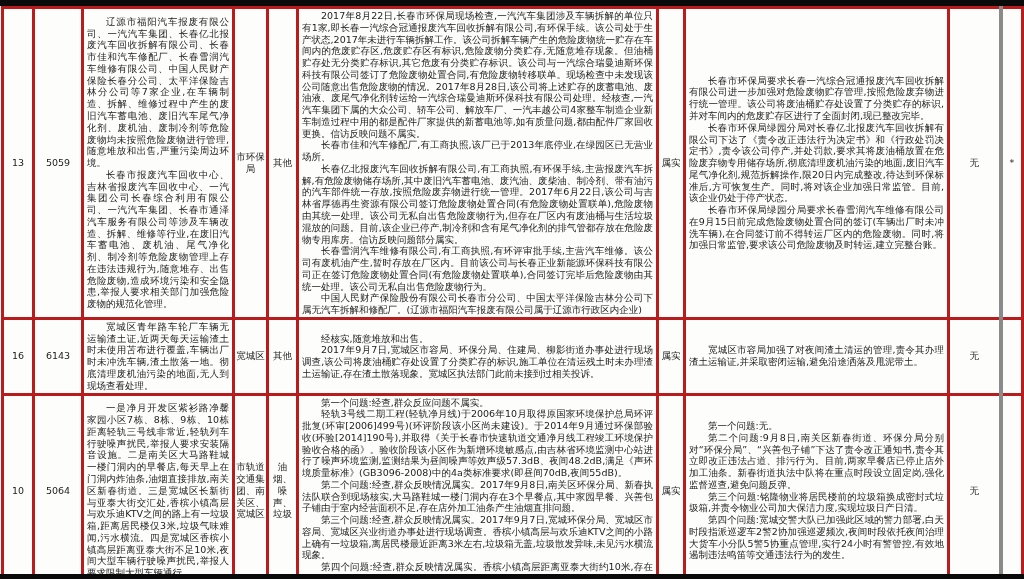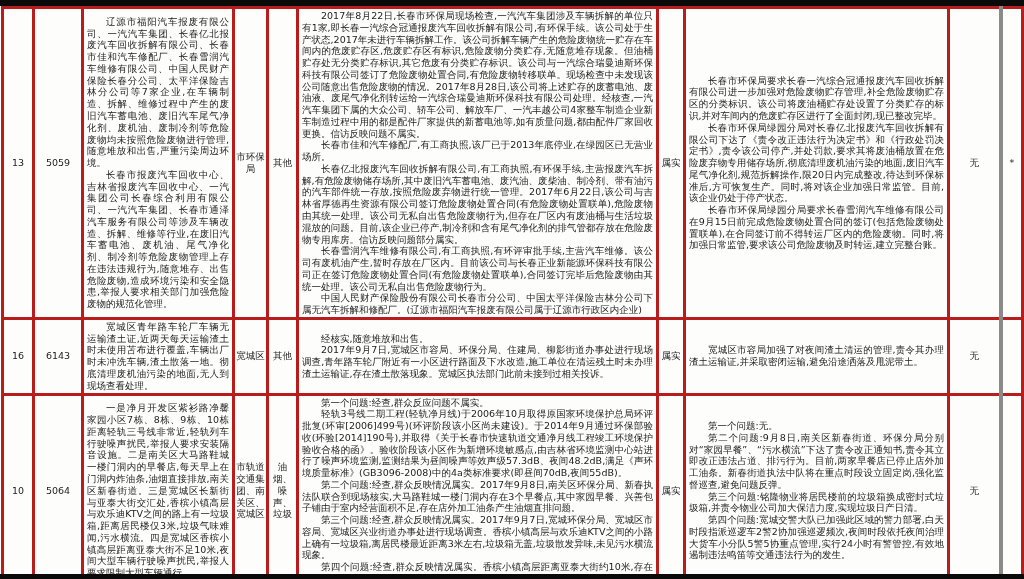--- a/index.html
+++ b/index.html
@@ -54,43 +54,43 @@
         <p class="para">2017年8月22日,长春市环保局现场检查,一汽汽车集团涉及车辆拆解的单位只有1家,即长春一汽综合冠通报废汽车回收拆解有限公司,有环保手续。该公司处于生产状态,2017年未进行车辆拆解工作。该公司拆解车辆产生的危险废物统一贮存在车间内的危废贮存区,危废贮存区有标识,危险废物分类贮存,无随意堆存现象。但油桶贮存处无分类贮存标识,其它危废有分类贮存标识。该公司与一汽综合瑞曼迪斯环保科技有限公司签订了危险废物处置合同,有危险废物转移联单。现场检查中未发现该公司随意出售危险废物的情况。2017年8月28日,该公司将上述贮存的废蓄电池、废油液、废尾气净化剂转运给一汽综合瑞曼迪斯环保科技有限公司处理。经核查,一汽汽车集团下属的大众公司、轿车公司、解放车厂、一汽丰越公司4家整车制造企业新车制造过程中用的都是配件厂家提供的新蓄电池等,如有质量问题,都由配件厂家回收更换。信访反映问题不属实。</p>
         <p class="para">长春市佳和汽车修配厂,有工商执照,该厂已于2013年底停业,在绿园区已无营业场所。</p>
         <p class="para">长春亿北报废汽车回收拆解有限公司,有工商执照,有环保手续,主营报废汽车拆解,有危险废物储存场所,其中废旧汽车蓄电池、废汽油、废柴油、制冷剂、带有油污的汽车部件统一存放,按照危险废弃物进行统一管理。2017年6月22日,该公司与吉林省厚德再生资源有限公司签订危险废物处置合同(有危险废物处置联单),危险废物由其统一处理。该公司无私自出售危险废物行为,但存在厂区内有废油桶与生活垃圾混放的问题。目前,该企业已停产,制冷剂和含有尾气净化剂的排气管都存放在危险废物专用库房。信访反映问题部分属实。</p>
         <p class="para">长春雪润汽车维修有限公司,有工商执照,有环评审批手续,主营汽车维修。该公司有废机油产生,暂时存放在厂区内。目前该公司与长春正业新能源环保科技有限公司正在签订危险废物处置合同(有危险废物处置联单),合同签订完毕后危险废物由其统一处理。该公司无私自出售危险废物行为。</p>
         <p class="para">中国人民财产保险股份有限公司长春市分公司、中国太平洋保险吉林分公司下属无汽车拆解和修配厂。(辽源市福阳汽车报废有限公司属于辽源市行政区内企业)</p>
       </div>
           </td>
       <td class="center">属实</td>
       <td class="textblock">
             <div class="clip">
-        <p class="para">长春市环保局要求长春一汽综合冠通报废汽车回收拆解有限公司进一步加强对危险废物贮存管理,补全危险废物贮存区的分类标识。该公司将废油桶贮存处设置了分类贮存的标识,并对车间内的危废贮存区进行了全面封闭,现已整改完毕。</p>
+        <p class="para">长春市环保局要求长春一汽综合冠通报废汽车回收拆解有限公司进一步加强对危险废物贮存管理,按照危险废弃物进行统一管理。该公司将废油桶贮存处设置了分类贮存的标识,并对车间内的危废贮存区进行了全面封闭,现已整改完毕。</p>
         <p class="para">长春市环保局绿园分局对长春亿北报废汽车回收拆解有限公司下达了《责令改正违法行为决定书》和《行政处罚决定书》,责令该公司停产,并处罚款,要求其将废油桶放置在危险废弃物专用储存场所,彻底清理废机油污染的地面,废旧汽车尾气净化剂,规范拆解操作,限20日内完成整改,待达到环保标准后,方可恢复生产。同时,将对该企业加强日常监管。目前,该企业仍处于停产状态。</p>
-        <p class="para">长春市环保局绿园分局要求长春雪润汽车维修有限公司在9月15日前完成危险废物处置合同的签订(包括危险废物处置联单),在合同签订前不得转运厂区内的危险废物。同时,将加强日常监管,要求该公司危险废物及时转运,建立完整台账。</p>
+        <p class="para">长春市环保局绿园分局要求长春雪润汽车维修有限公司在9月15日前完成危险废物处置合同的签订(车辆出厂时未冲洗车辆),在合同签订前不得转运厂区内的危险废物。同时,将加强日常监管,要求该公司危险废物及时转运,建立完整台账。</p>
       </div>
           </td>
       <td class="center">无</td>
       <td class="remark-col">*</td>
     </tr>
 
     <tr style="height:57px">
       <td class="center">16</td>
       <td class="center">6143</td>
       <td class="textblock">
             <div class="clip">
         <p class="para">宽城区青年路车轮厂车辆无运输渣土证,近两天每天运输渣土时未使用苫布进行覆盖,车辆出厂时未冲洗车辆,渣土散落一地。彻底清理废机油污染的地面,无人到现场查看处理。</p>
       </div>
           </td>
       <td class="center">宽城区</td>
       <td class="center">其他</td>
       <td class="textblock">
             <div class="clip">
         <p class="para">经核实,随意堆放和出售。</p>
-        <p class="para">2017年9月7日,宽城区市容局、环保分局、住建局、柳影街道办事处进行现场调查,青年路车轮厂附近有一小区进行路面及下水改造,施工单位在清运残土时未办理渣土运输证,存在渣土散落现象。宽城区执法部门此前未接到过相关投诉。</p>
+        <p class="para">2017年9月7日,宽城区市容局、环保分局、住建局、柳影街道办事处进行现场调查,该公司将废油桶贮存处设置了分类贮存的标识,施工单位在清运残土时未办理渣土运输证,存在渣土散落现象。宽城区执法部门此前未接到过相关投诉。</p>
       </div>
           </td>
       <td class="center">属实</td>
       <td class="textblock">
             <div class="clip">
         <p class="para">宽城区市容局加强了对夜间渣土清运的管理,责令其办理渣土运输证,并采取密闭运输,避免沿途洒落及甩泥带土。</p>
       </div>
           </td>
       <td class="center">无</td>
       <td class="remark-col"></td>
@@ -112,21 +112,21 @@
         <p class="para">轻轨3号线二期工程(轻轨净月线)于2006年10月取得原国家环境保护总局环评批复(环审[2006]499号)(环评阶段该小区尚未建设)。于2014年9月通过环保部验收(环验[2014]190号),并取得《关于长春市快速轨道交通净月线工程竣工环境保护验收合格的函》。验收阶段该小区作为新增环境敏感点,由吉林省环境监测中心站进行了噪声环境监测,监测结果为昼间噪声等效声级57.3dB、夜间48.2dB,满足《声环境质量标准》(GB3096-2008)中的4a类标准要求(即昼间70dB,夜间55dB)。</p>
         <p class="para">第二个问题:经查,群众反映情况属实。2017年9月8日,南关区环保分局、新春执法队联合到现场核实,大马路鞋城一楼门洞内存在3个早餐点,其中家园早餐、兴善包子铺由于室内经营面积不足,存在店外加工油条产生油烟直排问题。</p>
         <p class="para">第三个问题:经查,群众反映情况属实。2017年9月7日,宽城环保分局、宽城区市容局、宽城区兴业街道办事处进行现场调查。香槟小镇高层与欢乐迪KTV之间的小路上确有一垃圾箱,离居民楼最近距离3米左右,垃圾箱无盖,垃圾散发异味,未见污水横流现象。</p>
         <p class="para">第四个问题:经查,群众反映情况属实。香槟小镇高层距离亚泰大街约10米,存在夜间大型车辆行驶噪声扰民问题。</p>
       </div>
           </td>
       <td class="center">属实</td>
       <td class="textblock">
             <div class="clip">
         <p class="para">第一个问题:无。</p>
-        <p class="para">第二个问题:9月8日,南关区新春街道、环保分局分别对“家园早餐”、“污水横流”下达了责令改正通知书,责令其立即改正违法占道、排污行为。目前,两家早餐店已停止店外加工油条。新春街道执法中队将在重点时段设立固定岗,强化监督巡查,避免问题反弹。</p>
+        <p class="para">第二个问题:9月8日,南关区新春街道、环保分局分别对“环保分局”、“兴善包子铺”下达了责令改正通知书,责令其立即改正违法占道、排污行为。目前,两家早餐店已停止店外加工油条。新春街道执法中队将在重点时段设立固定岗,强化监督巡查,避免问题反弹。</p>
         <p class="para">第三个问题:铭隆物业将居民楼前的垃圾箱换成密封式垃圾箱,并责令物业公司加大保洁力度,实现垃圾日产日清。</p>
         <p class="para">第四个问题:宽城交警大队已加强此区域的警力部署,白天时段指派巡逻车2警2协加强巡逻频次,夜间时段依托夜间治理大货车小分队5警5协重点管理,实行24小时有警管控,有效地遏制违法鸣笛等交通违法行为的发生。</p>
       </div>
           </td>
       <td class="center">无</td>
       <td class="remark-col"></td>
     </tr>
 
   </tbody>
     </table>

